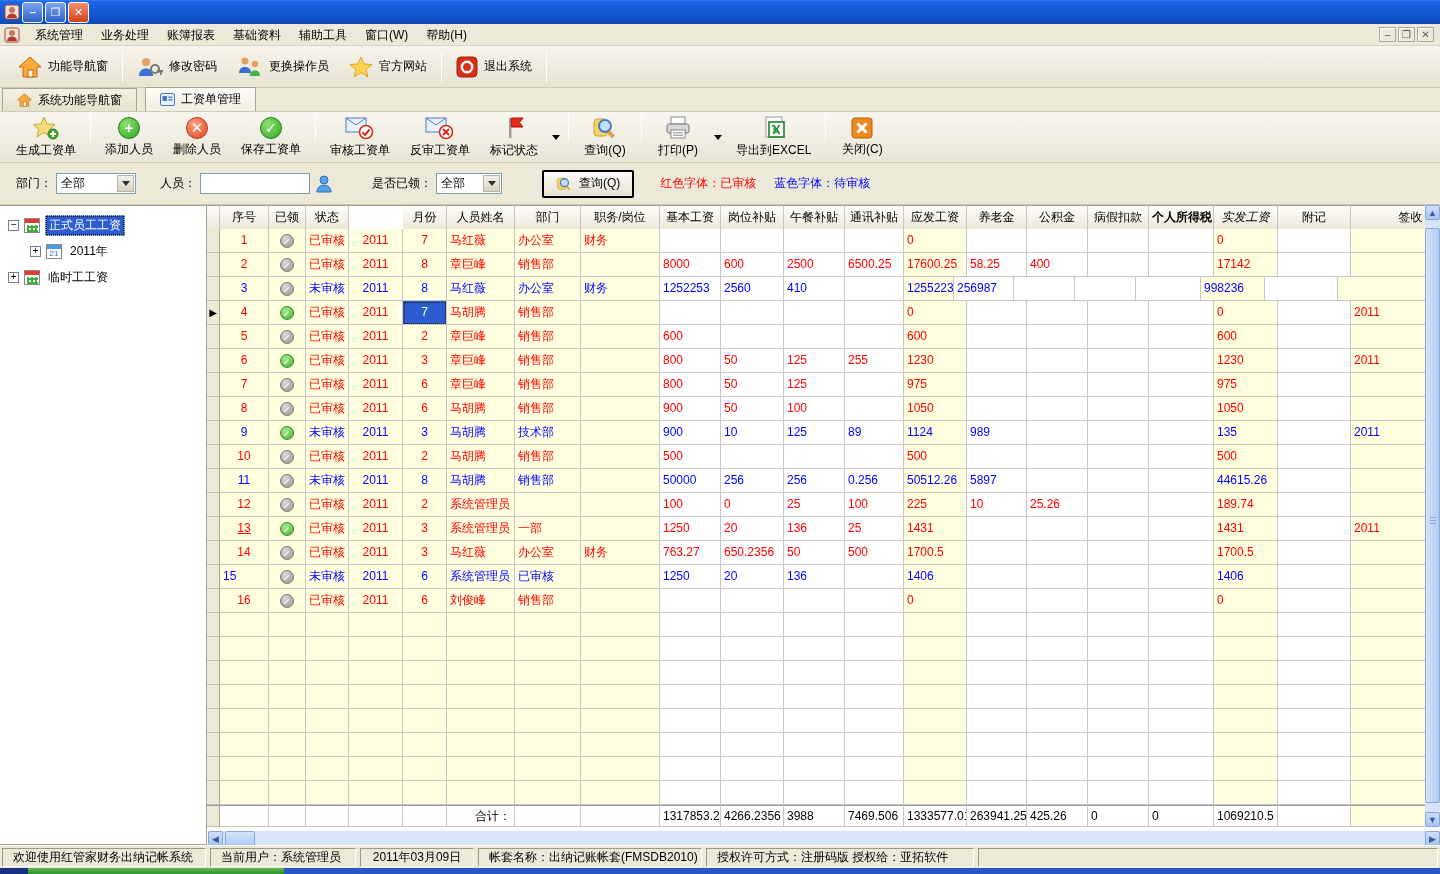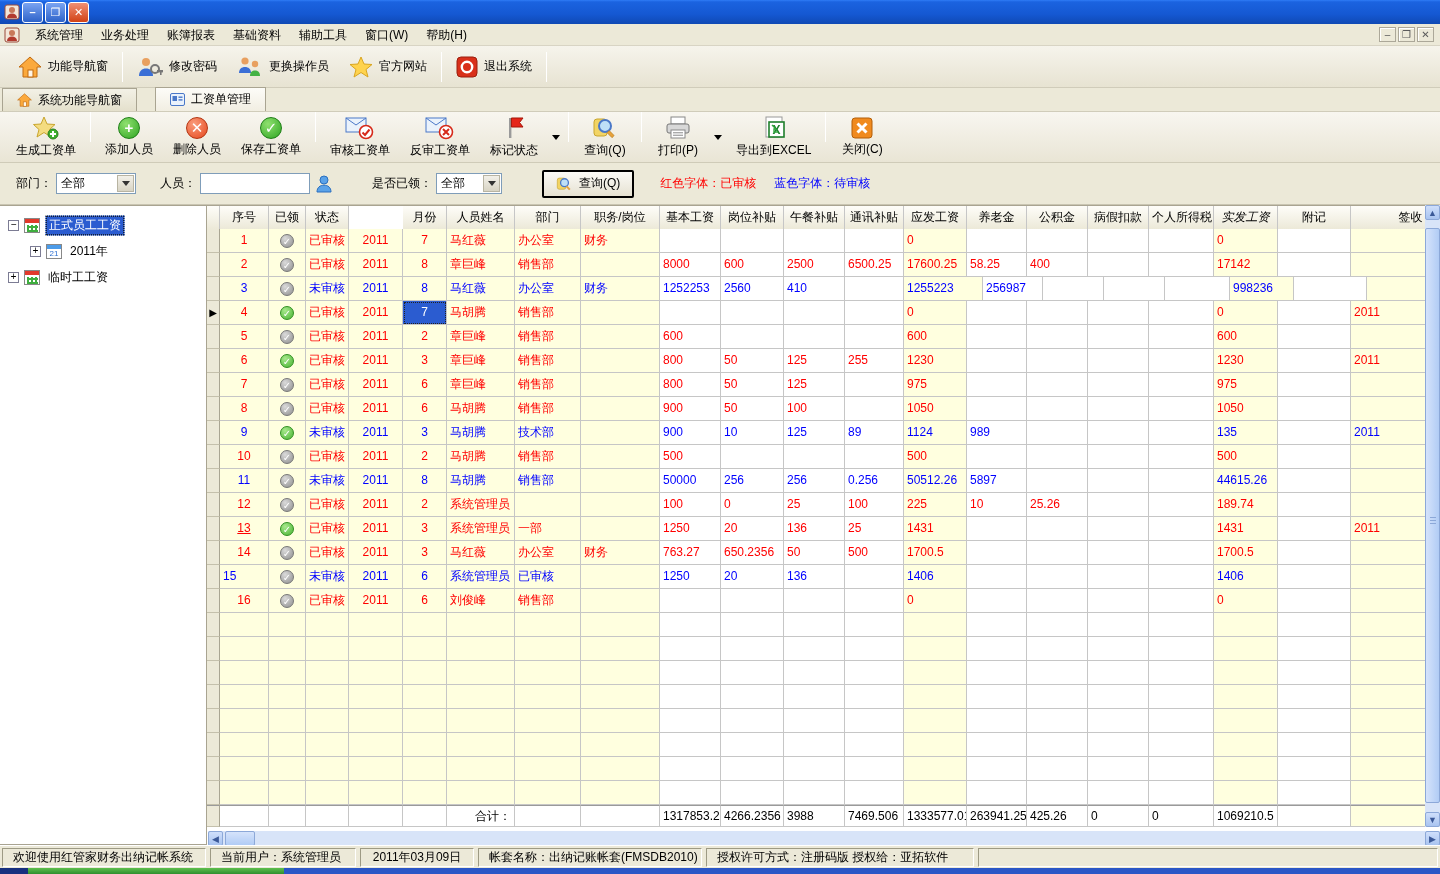--- a/index.html
+++ b/index.html
@@ -21,21 +21,21 @@
   .mdibtns{margin-left:auto;display:flex;margin-right:6px;}
   .mdib{width:17px;height:15px;border:1px solid #ACA899;background:#ECE9D8;margin-left:2px;display:flex;align-items:center;justify-content:center;font-size:10px;color:#5a5a5a;box-shadow:inset 1px 1px 0 #fff;}
 
   
   .toolbar1{left:0;top:46px;width:1440px;height:42px;background:linear-gradient(180deg,#F6F4EC,#E7E3D2);border-bottom:1px solid #D0CCBA;display:flex;align-items:center;padding-left:8px;}
   .tb1{display:flex;align-items:center;gap:6px;padding:4px 10px;height:34px;cursor:default;}
   .vsep{width:1px;height:30px;background:#C9C5B2;border-right:1px solid #fff;margin:0 4px;}
 
   
   .tabrow{left:0;top:88px;width:1440px;height:24px;background:#ECE9D8;display:flex;align-items:flex-end;padding-left:2px;border-bottom:1px solid #D0CCBA;}
-  .tab{display:flex;align-items:center;gap:6px;height:23px;padding:0 14px;border:1px solid #A9A491;border-bottom:none;background:linear-gradient(180deg,#F3F1E6,#E4E0CC);margin-right:18px;}
+  .tab{display:flex;align-items:center;gap:6px;height:23px;padding:0 14px;border:1px solid #A9A491;border-bottom:none;background:linear-gradient(180deg,#F3F1E6,#E4E0CC);margin-right:8px;}
   .tab.active{background:linear-gradient(180deg,#FDFCF8,#F1EEE2);height:24px;}
 
   
   .toolbar2{left:0;top:112px;width:1440px;height:51px;background:linear-gradient(180deg,#F8F6F0,#E9E5D5);border-bottom:1px solid #CFCBB8;display:flex;align-items:stretch;padding-left:6px;}
   .act{display:flex;flex-direction:column;align-items:center;justify-content:center;gap:2px;padding:2px 10px;min-width:64px;cursor:default;}
   .act .lbl{white-space:nowrap;}
   .ddarrow{width:0;height:0;border-left:4px solid transparent;border-right:4px solid transparent;border-top:5px solid #000;align-self:center;margin:0 4px;}
   .cir{width:22px;height:22px;border-radius:50%;display:flex;align-items:center;justify-content:center;color:#fff;font-weight:bold;font-size:15px;line-height:1;}
   .cir.green{background:radial-gradient(circle at 35% 30%,#8FE06F,#2FA522);border:1px solid #1E7F17;}
   .cir.red{background:radial-gradient(circle at 35% 30%,#FA9D7C,#E5471D;);background:radial-gradient(circle at 35% 30%,#FA9D7C,#E5471D);border:1px solid #B33410;}
@@ -396,21 +396,21 @@
       <div class="gc gh" style="width: 66px; text-align: left;">部门</div>
       <div class="gc gh" style="width: 79px; text-align: left;">职务/岗位</div>
       <div class="gc gh" style="width: 61px; text-align: left;">基本工资</div>
       <div class="gc gh" style="width: 63px; text-align: left;">岗位补贴</div>
       <div class="gc gh" style="width: 61px; text-align: left;">午餐补贴</div>
       <div class="gc gh" style="width: 59px; text-align: left;">通讯补贴</div>
       <div class="gc gh" style="width: 63px; text-align: left;">应发工资</div>
       <div class="gc gh" style="width: 60px; text-align: left;">养老金</div>
       <div class="gc gh" style="width: 61px; text-align: left;">公积金</div>
       <div class="gc gh" style="width: 61px; text-align: left;">病假扣款</div>
-      <div class="gc gh" style="width: 65px; text-align: left;">个人所得税</div>
+      <div class="gc gh" style="width: 65px; text-align: left; font-weight: bold;">个人所得税</div>
       <div class="gc gh" style="width: 64px; text-align: left; font-style: italic;">实发工资</div>
       <div class="gc gh" style="width: 73px; text-align: left;">附记</div>
       <div class="gc gh" style="width: 120px; text-align: left;">签收</div>
     </div>
     <div class="gr">
       <div class="gc gind" style="width: 13px; text-align: center;"></div>
       <div class="gc by tr" style="width: 49px; text-align: center;">1</div>
       <div class="gc by" style="width: 37px; text-align: center;"><span class="chk cgr">✓</span></div>
       <div class="gc by tr" style="width: 43px; text-align: center;">已审核</div>
       <div class="gc by tr" style="width: 54px; text-align: center;">2011</div>
@@ -461,21 +461,21 @@
       <div class="gc by tb" style="width: 43px; text-align: center;">未审核</div>
       <div class="gc by tb" style="width: 54px; text-align: center;">2011</div>
       <div class="gc by tb" style="width: 44px; text-align: center;">8</div>
       <div class="gc by tb" style="width: 68px; text-align: left;">马红薇</div>
       <div class="gc by tb" style="width: 66px; text-align: left;">办公室</div>
       <div class="gc by tb" style="width: 79px; text-align: left;">财务</div>
       <div class="gc bw tb" style="width: 61px; text-align: left;">1252253</div>
       <div class="gc bw tb" style="width: 63px; text-align: left;">2560</div>
       <div class="gc bw tb" style="width: 61px; text-align: left;">410</div>
       <div class="gc bw tb" style="width: 59px; text-align: left;"></div>
-      <div class="gc by tb" style="width: 79px; text-align: left;">1255223</div>
+      <div class="gc by tb" style="width: 50px; text-align: right;">1255223</div>
       <div class="gc bw tb" style="width: 60px; text-align: left;">256987</div>
       <div class="gc bw tb" style="width: 61px; text-align: left;"></div>
       <div class="gc bw tb" style="width: 61px; text-align: left;"></div>
       <div class="gc bw tb" style="width: 65px; text-align: left;"></div>
       <div class="gc by tb" style="width: 64px; text-align: left;">998236</div>
       <div class="gc bw tb" style="width: 73px; text-align: left;"></div>
       <div class="gc by tb" style="width: 120px; text-align: left;"></div>
     </div>
     <div class="gr">
       <div class="gc gind" style="width: 13px; text-align: center;">▶</div>

